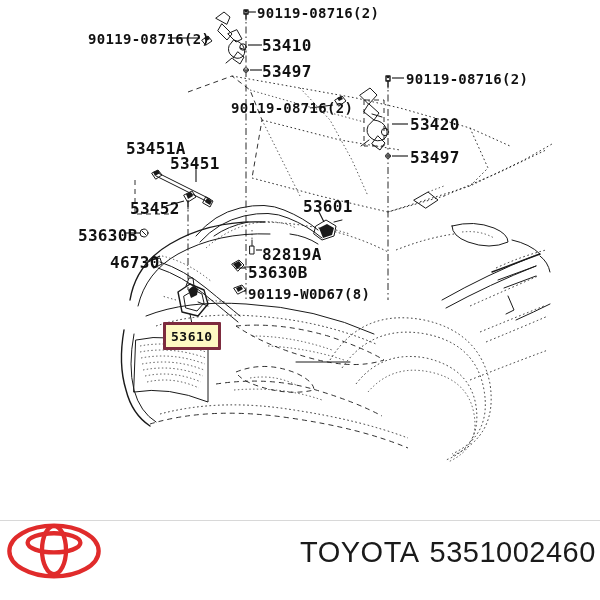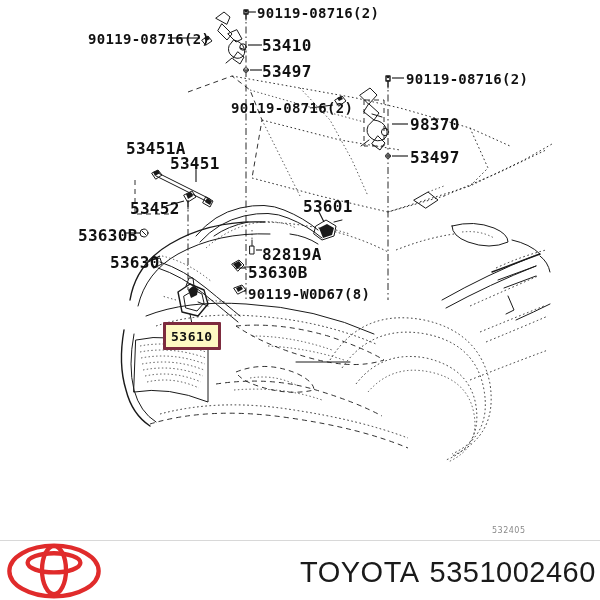--- a/index.html
+++ b/index.html
@@ -51,21 +51,21 @@
     font-size:8px;
     color:#8a8a8a;
     letter-spacing:0.5px;
     filter:blur(0.35px);
   }
 
   
   #footer{
     position:absolute;
     left:0;bottom:0;
-    width:600px;height:60px;
+    width:600px;height:80px;
     background:#ffffff;
   }
   #footer-rule{
     position:absolute;left:0;top:0;width:600px;height:1px;background:#d8d8d8;
   }
   #logo{
     position:absolute;left:6px;top:2px;width:96px;height:58px;
   }
   #brandline{
     position:absolute;
@@ -309,29 +309,29 @@
 
   </svg>
 
   <div id="labels">
       <div class="lbl sm" style="left: 257px; top: 8px;">90119-08716(2)</div>
       <div class="lbl sm" style="left: 88px; top: 34px;">90119-08716(2)</div>
       <div class="lbl" style="left: 262px; top: 40px;">53410</div>
       <div class="lbl" style="left: 262px; top: 66px;">53497</div>
       <div class="lbl sm" style="left: 406px; top: 74px;">90119-08716(2)</div>
       <div class="lbl sm" style="left: 231px; top: 103px;">90119-08716(2)</div>
-      <div class="lbl" style="left: 410px; top: 119px;">98370</div>
+      <div class="lbl" style="left: 410px; top: 119px;">53420</div>
       <div class="lbl" style="left: 410px; top: 152px;">53497</div>
       <div class="lbl" style="left: 126px; top: 143px;">53451A</div>
       <div class="lbl" style="left: 170px; top: 158px;">53451</div>
       <div class="lbl" style="left: 130px; top: 203px;">53452</div>
       <div class="lbl" style="left: 303px; top: 201px;">53601</div>
       <div class="lbl" style="left: 78px; top: 230px;">53630B</div>
       <div class="lbl" style="left: 262px; top: 249px;">82819A</div>
-      <div class="lbl" style="left: 110px; top: 257px;">53630</div>
+      <div class="lbl" style="left: 110px; top: 257px;">46730</div>
       <div class="lbl" style="left: 248px; top: 267px;">53630B</div>
       <div class="lbl sm" style="left: 248px; top: 289px;">90119-W0D67(8)</div>
     </div>
 
   <div class="hl-box" id="hl-box" style="left: 163px; top: 322px; border-color: rgb(125, 43, 62);">
     <span class="hl-txt">53610</span>
   </div>
 
   <div class="sheetcode" style="left:492px;top:526px;">532405</div>
 

